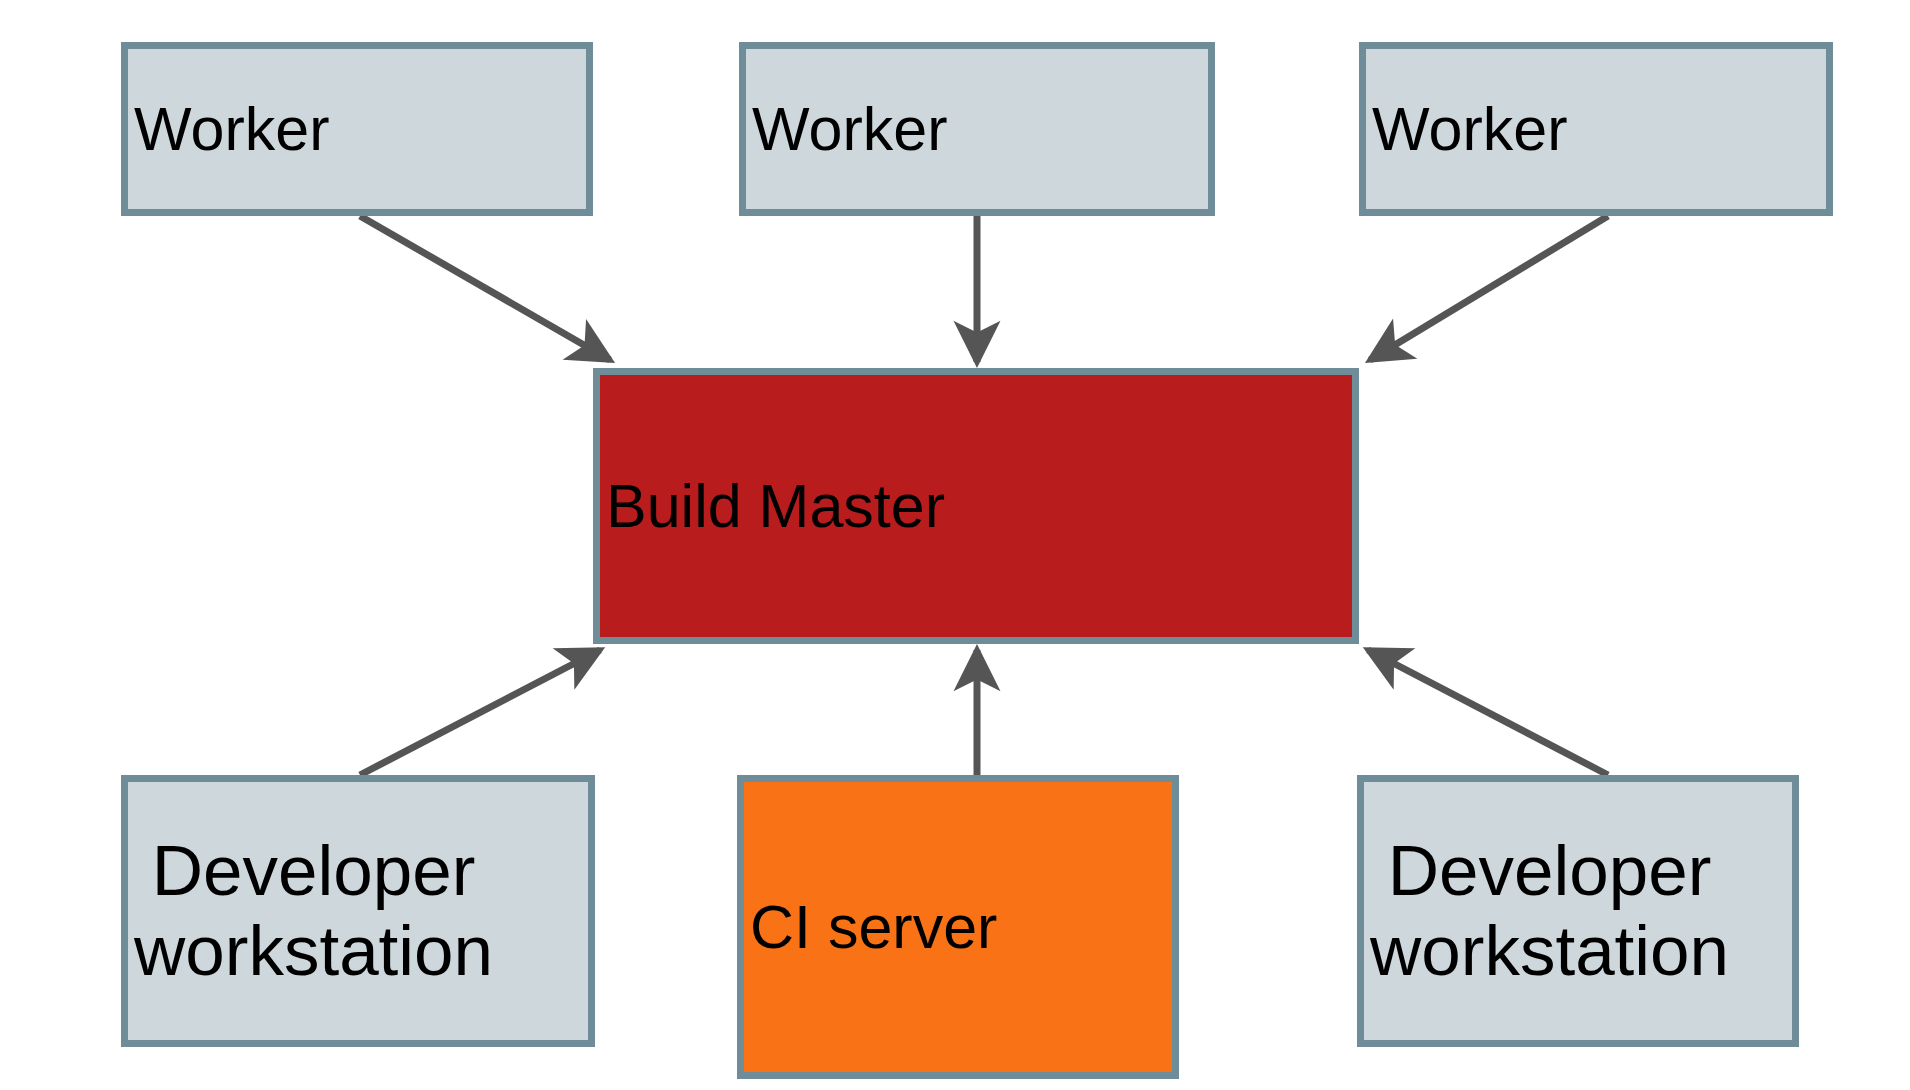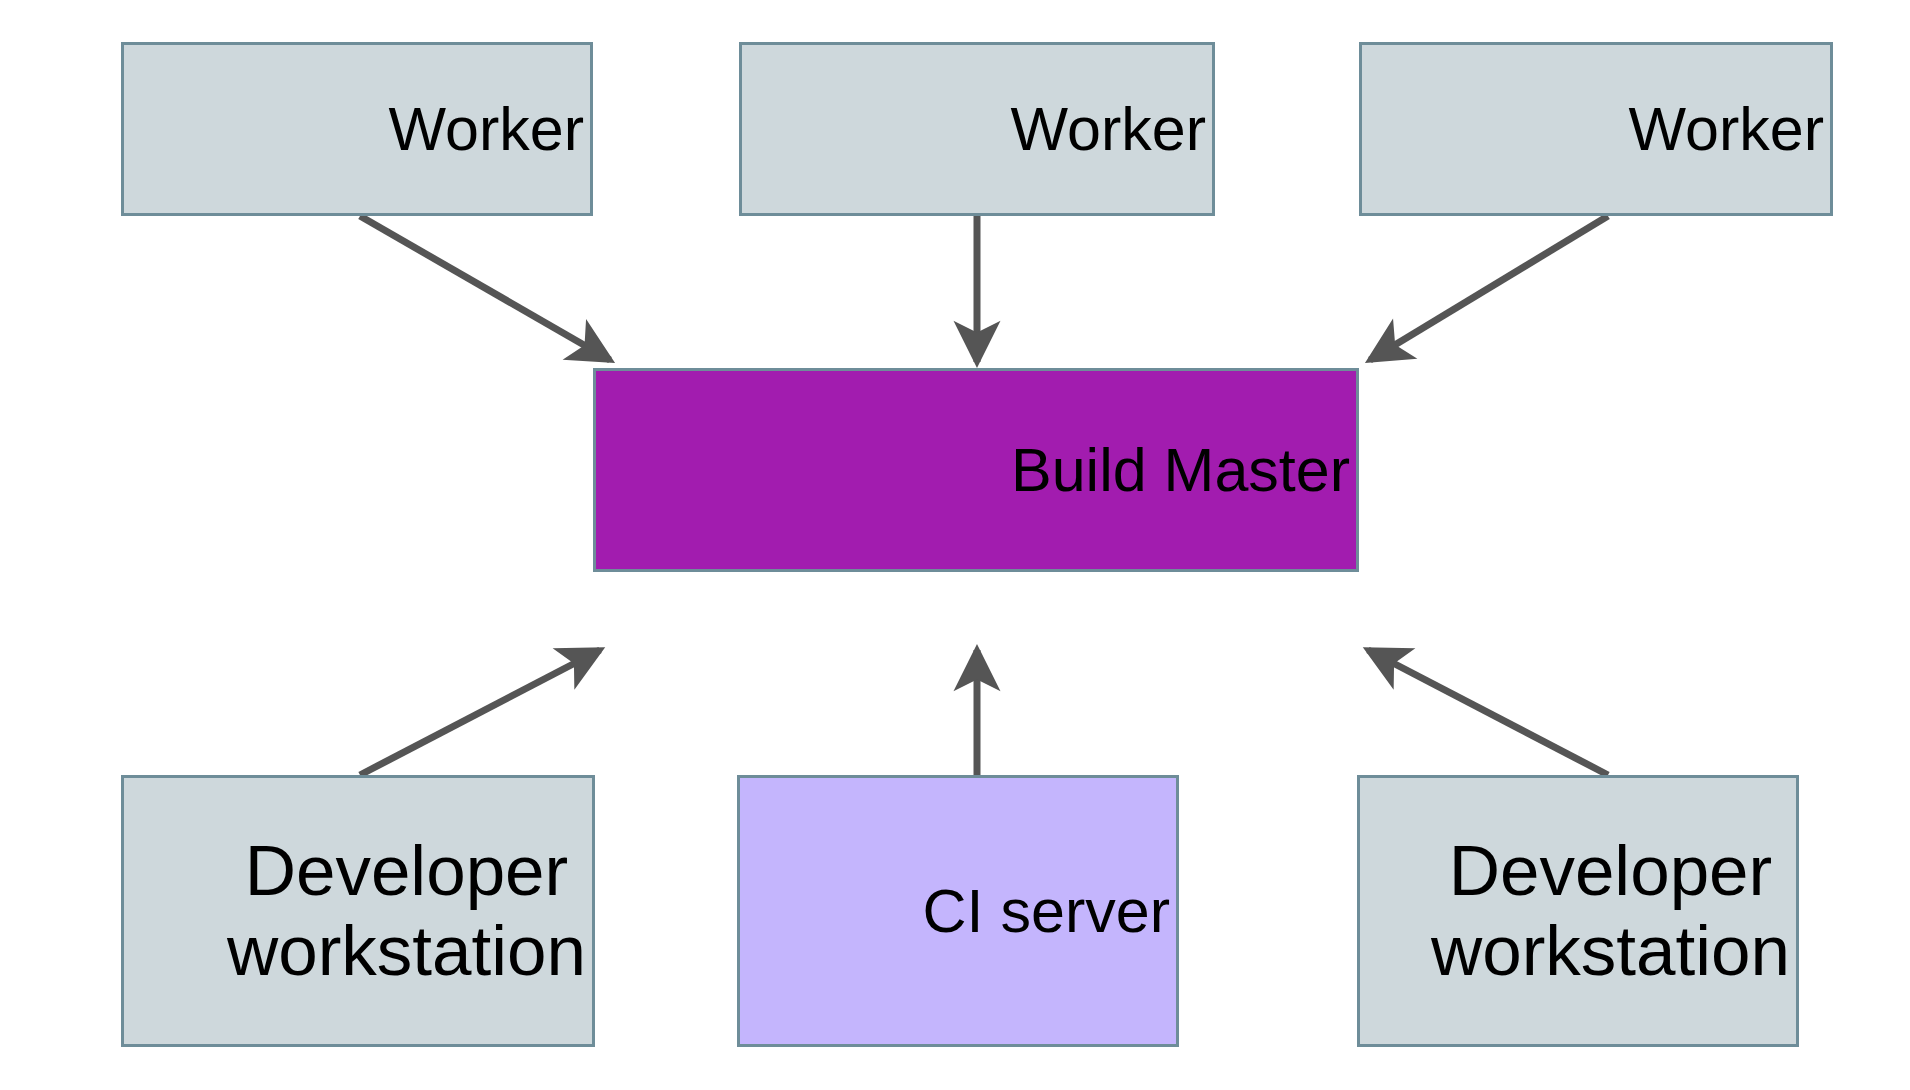--- a/index.html
+++ b/index.html
@@ -12,24 +12,24 @@
     width: 1910px;
     height: 1090px;
     background: #ffffff;
     overflow: hidden;
     font-family: "Liberation Sans", sans-serif;
   }
   .node {
     position: absolute;
     box-sizing: border-box;
     background: #ced8dc;
-    border: 3px solid #be185d;
+    border: 7px solid #be185d;
     display: flex;
     align-items: center;
-    justify-content: flex-end;
+    justify-content: flex-start;
     text-align: center;
     color: #000000;
     font-family: "Liberation Sans", sans-serif;
     font-weight: 400;
     line-height: 1.12;
     white-space: pre-line;
   }
   .node-label {
     display: block;
     padding: 0 6px;
@@ -73,30 +73,30 @@
   </div>
 
   <div class="node fs-worker" style="left: 739px; top: 42px; width: 476px; height: 174px; background: rgb(206, 216, 220); border-color: rgb(110, 141, 153); color: rgb(0, 0, 0);">
     <span class="node-label">Worker</span>
   </div>
 
   <div class="node fs-worker" style="left: 1359px; top: 42px; width: 474px; height: 174px; background: rgb(206, 216, 220); border-color: rgb(110, 141, 153); color: rgb(0, 0, 0);">
     <span class="node-label">Worker</span>
   </div>
 
-  <div class="node fs-master" style="left: 593px; top: 368px; width: 766px; height: 204px; background: #a21caf; border-color: rgb(110, 141, 153); color: rgb(0, 0, 0); padding-left: 12px;">
+  <div class="node fs-master" style="left: 593px; top: 368px; width: 766px; height: 276px; background: #b91c1c; border-color: rgb(110, 141, 153); color: rgb(0, 0, 0);">
     <span class="node-label">Build Master</span>
   </div>
 
   <div class="node fs-dev" style="left: 121px; top: 775px; width: 474px; height: 272px; background: rgb(206, 216, 220); border-color: rgb(110, 141, 153); color: rgb(0, 0, 0);">
     <span class="node-label">Developer
 workstation</span>
   </div>
 
-  <div class="node fs-ci" style="left: 737px; top: 775px; width: 442px; height: 272px; background: #c4b5fd; border-color: rgb(110, 141, 153); color: rgb(0, 0, 0);">
+  <div class="node fs-ci" style="left: 737px; top: 775px; width: 442px; height: 304px; background: #f97316; border-color: rgb(110, 141, 153); color: rgb(0, 0, 0);">
     <span class="node-label">CI server</span>
   </div>
 
   <div class="node fs-dev" style="left: 1357px; top: 775px; width: 442px; height: 272px; background: rgb(206, 216, 220); border-color: rgb(110, 141, 153); color: rgb(0, 0, 0);">
     <span class="node-label">Developer
 workstation</span>
   </div>
 
 </div>
 

